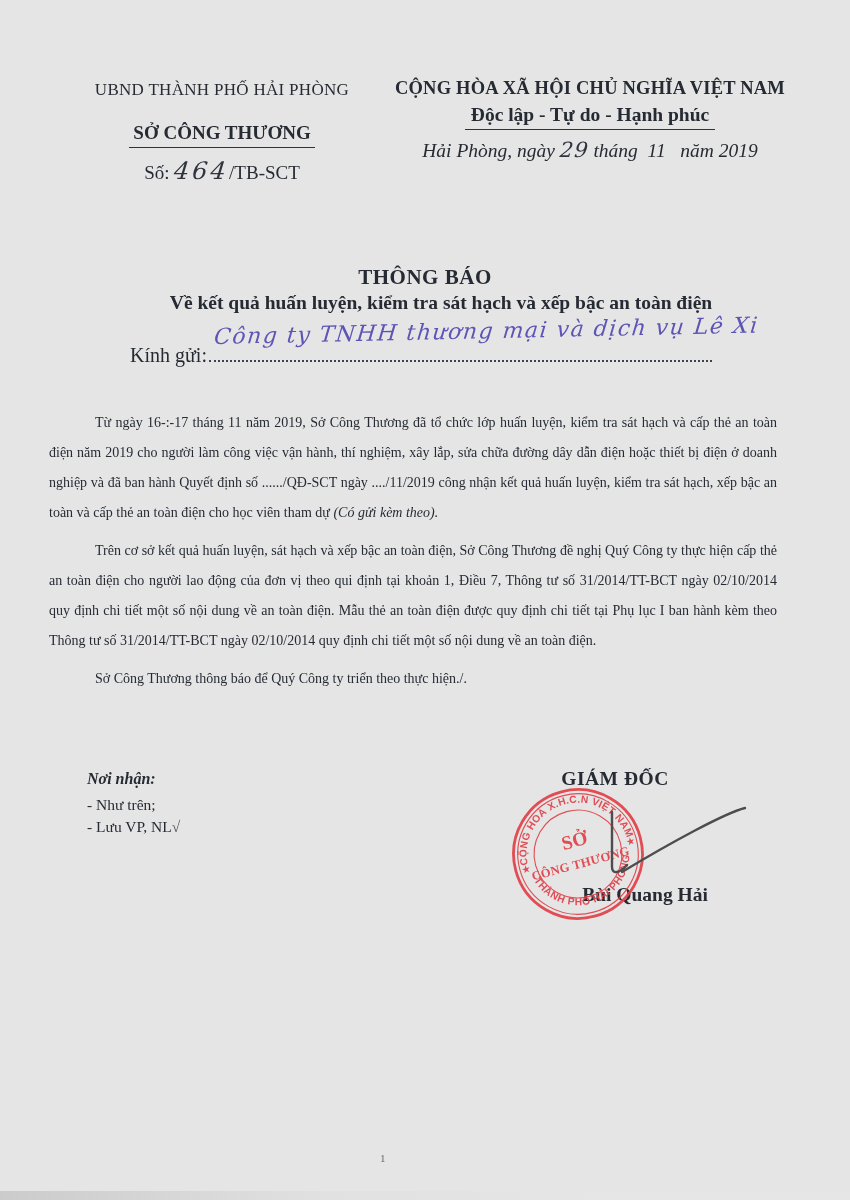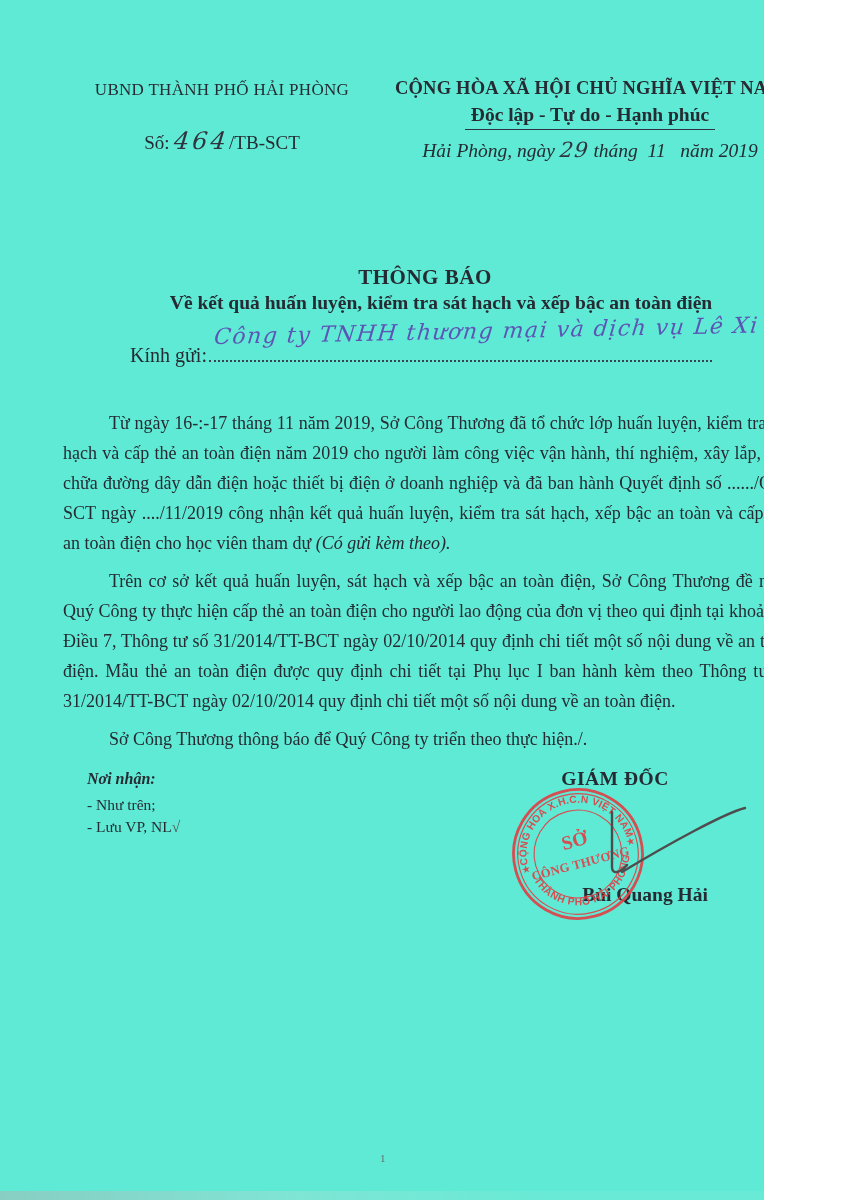--- a/index.html
+++ b/index.html
@@ -1,19 +1,19 @@
 <!DOCTYPE html>
 <html><head>
 <meta charset="utf-8">
 <style>
   * { margin:0; padding:0; box-sizing:border-box; }
   html,body { background:#ffffff; }
   .page {
-    position:relative; width:764px; height:1200px;
-    background:#5eead4; overflow:hidden;
+    position:relative; width:850px; height:1200px;
+    background:#e5e5e5; overflow:hidden;
     font-family:"Liberation Serif", serif;
     color:#262b33;
   }
   
   .hdr-left { position:absolute; left:72px; top:80px; width:300px; text-align:center; }
   .hdr-left .l1 { font-size:17px; letter-spacing:.3px; }
   .hdr-left .l2 { display:inline-block; font-size:19px; font-weight:bold; margin-top:4px;
                   padding:0 4px 3px 4px; border-bottom:1.6px solid #2c3440; }
   .hdr-left .l3 { margin-top:9px; font-size:19px; white-space:pre; }
   .hdr-right { position:absolute; left:390px; top:78px; width:400px; text-align:center; }
@@ -37,22 +37,22 @@
   .recipient .label { white-space:nowrap; }
   .recipient .dots { flex:1; position:relative; height:28px;
                      border-bottom:2.2px dotted #3c4350; margin-left:2px; }
   .recipient .hand {
     position:absolute; left:4px; top:-10px; white-space:nowrap;
     font-family:"DejaVu Serif", serif; font-style:italic;
     font-size:22px; letter-spacing:1.5px; color:#5d55b5;
     transform:rotate(-1.2deg) skewX(-7deg); transform-origin:left bottom;
   }
   
-  .body-text { position:absolute; left:63px; top:408px; width:728px;
-               font-size:18px; line-height:30px; text-align:justify; }
+  .body-text { position:absolute; left:49px; top:408px; width:728px;
+               font-size:14px; line-height:30px; text-align:justify; }
   .body-text p { text-indent:46px; margin-bottom:8px; }
   .body-text .it { font-style:italic; }
   
   .noi-nhan { position:absolute; left:87px; top:768px; font-size:15.5px; line-height:22px; }
   .noi-nhan .cap { font-size:16px; font-weight:bold; font-style:italic; margin-bottom:4px; }
   .noi-nhan .slash { color:#555; font-style:italic; }
   .sign-block { position:absolute; left:500px; top:768px; width:230px; text-align:center; }
   .sign-block .title { font-size:19.5px; font-weight:bold; letter-spacing:.5px; }
   .signer-name { position:absolute; left:545px; top:884px; width:200px; text-align:center;
                  font-size:19.5px; font-weight:bold; }
@@ -65,20 +65,21 @@
   .scan-bottom { position:absolute; left:0; right:0; bottom:0; height:9px;
                  background:linear-gradient(90deg, rgba(178,178,178,.5), rgba(214,214,214,.28) 38%, rgba(238,238,238,.08) 70%); }
 </style>
 </head>
 <body>
 
 <div class="page">
 
   <div class="hdr-left">
     <div class="l1">UBND THÀNH PHỐ HẢI PHÒNG</div><br>
+    <span class="l2">SỞ CÔNG THƯƠNG</span>
     <div class="l3"><span>Số: </span><span class="hand-num">464</span><span>/TB-SCT</span></div>
   </div>
 
   <div class="hdr-right">
     <div class="l1">CỘNG HÒA XÃ HỘI CHỦ NGHĨA VIỆT NAM</div>
     <span class="l2">Độc lập - Tự do - Hạnh phúc</span>
     <div class="l3"><span>Hải Phòng, ngày </span><span class="hand-num hand-day">29</span><span> tháng  11   năm 2019</span></div>
   </div>
 
   <div class="title-block">

